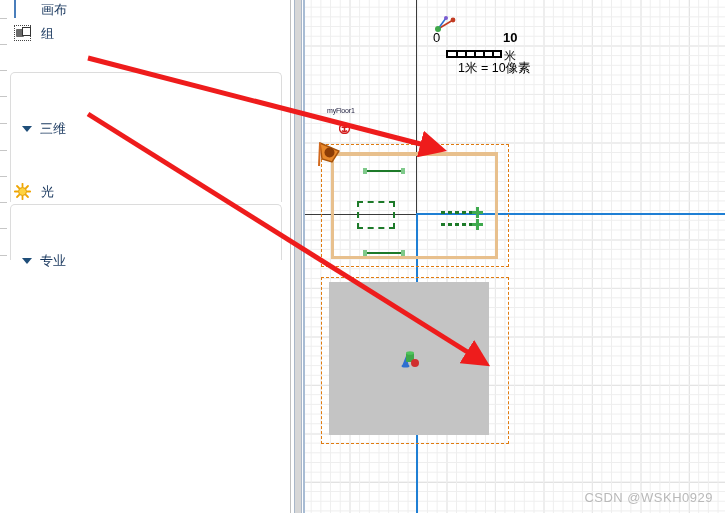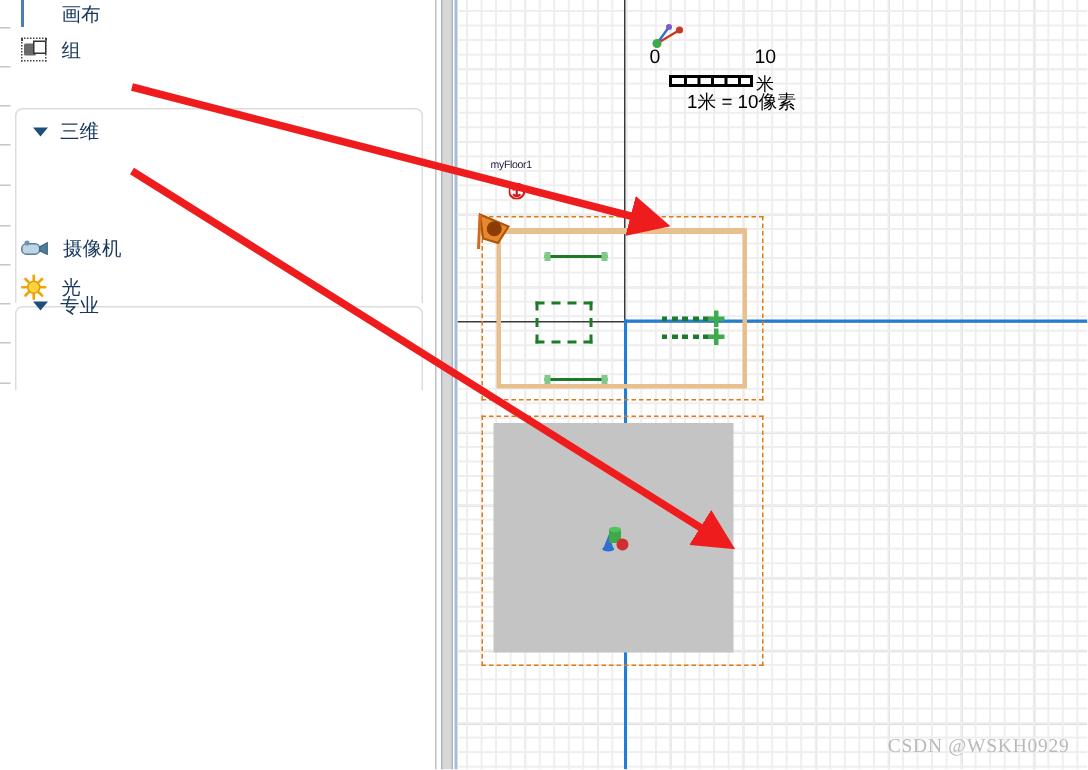--- a/index.html
+++ b/index.html
@@ -72,20 +72,21 @@
     background: #ffffff;
     box-sizing: border-box;
   }
   .group-head {
     position: absolute;
     left: 22px;
     height: 24px;
     display: flex;
     align-items: center;
     gap: 8px;
+    margin-top: 41px;
   }
   .group-title {
     font-size: 13px;
     color: #17365d;
   }
   .tri-down {
     width: 0; height: 0;
     border-left: 5px solid transparent;
     border-right: 5px solid transparent;
     border-top: 6px solid #1f4e79;
@@ -325,21 +326,20 @@
 
   
   #watermark {
     position: absolute;
     right: 12px;
     bottom: 8px;
     font-size: 13px;
     color: #b9b9b9;
     letter-spacing: 0.5px;
     white-space: nowrap;
-    font-family: Liberation Serif, serif;
   }
 </style>
 </head>
 <body>
 
 <div id="app">
 
   <div id="toolbox">
 
     <div class="edge-tick" style="top:18px"></div>
@@ -371,51 +371,41 @@
     </div>
 
 
     <div class="group-head" style="top:76px">
       <span class="tri-down"></span>
       <span class="group-title">三维</span>
     </div>
 
 
 
-    <div class="tool-item" style="top:152px">
-      <span class="tool-icon ic-cam">
-        <svg width="19" height="13" viewBox="0 0 19 13">
-          <rect x="0.5" y="3.5" width="12" height="7" rx="3.2" fill="#bcd6e8" stroke="#5a7f97" stroke-width="1"></rect>
-          <path d="M12.5 5.5 L17.5 2.8 L17.5 10.5 L12.5 8.2 Z" fill="#4f7f9c" stroke="#3c6379" stroke-width="0.8"></path>
-          <circle cx="4" cy="3" r="1.7" fill="#6d94ad"></circle>
-        </svg>
-      </span>
-      <span class="tool-label">摄像机</span>
-    </div>
 
     <div class="tool-item" style="top:178px">
       <span class="tool-icon ic-light">
         <svg width="17" height="17" viewBox="0 0 17 17">
           <g stroke="#f0a500" stroke-width="1.8" stroke-linecap="round">
             <line x1="8.5" y1="0.8" x2="8.5" y2="3.6"></line>
             <line x1="8.5" y1="13.4" x2="8.5" y2="16.2"></line>
             <line x1="0.8" y1="8.5" x2="3.6" y2="8.5"></line>
             <line x1="13.4" y1="8.5" x2="16.2" y2="8.5"></line>
             <line x1="3" y1="3" x2="5" y2="5"></line>
             <line x1="12" y1="12" x2="14" y2="14"></line>
             <line x1="14" y1="3" x2="12" y2="5"></line>
             <line x1="5" y1="12" x2="3" y2="14"></line>
           </g>
           <circle cx="8.5" cy="8.5" r="4" fill="#ffd23f" stroke="#e09b00" stroke-width="1"></circle>
         </svg>
       </span>
       <span class="tool-label">光</span>
     </div>
 
-    <div class="group-head" style="top:192px">
+    <div class="group-head" style="top:208px">
       <span class="tri-down"></span>
       <span class="group-title">专业</span>
     </div>
 
   </div>
 
   <div id="splitter">
     <div class="grip"></div>
   </div>
 
@@ -430,21 +420,21 @@
 
     <div id="scalebar" style="left:120px; top:16px; width:170px; height:60px;">
       <svg width="26" height="18" viewBox="0 0 26 18" style="position:absolute;left:8px;top:0">
         <line x1="5" y1="13" x2="20" y2="4" stroke="#c23b22" stroke-width="1.6"></line>
         <line x1="5" y1="13" x2="13" y2="2" stroke="#2f6fd0" stroke-width="1.6"></line>
         <circle cx="5" cy="13" r="3" fill="#3fa84a"></circle>
         <circle cx="20" cy="4" r="2.4" fill="#c23b22"></circle>
         <circle cx="13" cy="2" r="2" fill="#7a5bd0"></circle>
       </svg>
       <span class="sb-num" style="left:8px; top:14px;">0</span>
-      <span class="sb-num" style="left:78px; top:14px;">10</span>
+      <span class="sb-num" style="left:78px; top:14px;font-weight:bold;">10</span>
       <div class="sb-ruler" style="left:21px; top:34px;"></div>
       <span class="sb-unit" style="left:79px; top:32px;">米</span>
       <span class="sb-eq" style="left:33px; top:44px;">1米 = 10像素</span>
     </div>
 
     <div id="floor-label" style="left:22px; top:107px;">myFloor1</div>
     <div id="floor-anchor" style="left:34px; top:120px;">
       <svg width="11" height="11" viewBox="0 0 11 11">
         <circle cx="5.5" cy="5.5" r="5" fill="#fff" stroke="#d11b1b" stroke-width="1.4"></circle>
         <path d="M5.5 2 L5.5 9 M2.6 4.2 L8.4 4.2 M3 7.5 Q5.5 10 8 7.5" stroke="#d11b1b" stroke-width="1.5" fill="none"></path>

